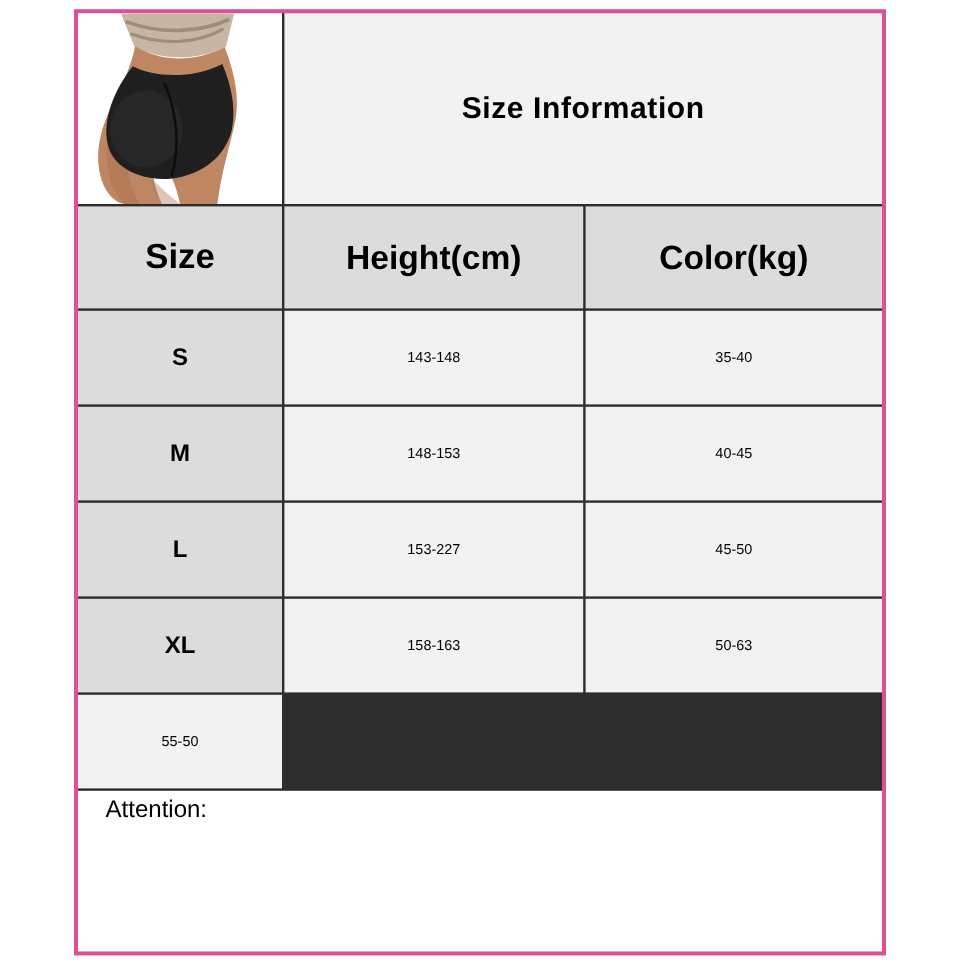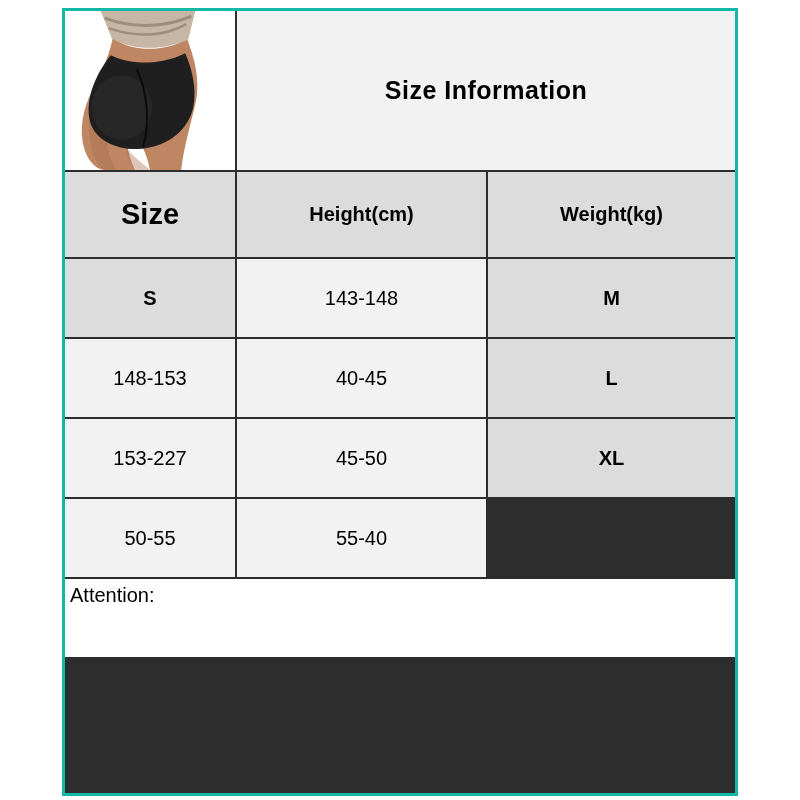--- a/index.html
+++ b/index.html
@@ -16,21 +16,21 @@
     background: #ffffff;
     overflow: hidden;
   }
   .size-sheet {
     position: absolute;
     left: 62px;
     top: 8px;
     width: 676px;
     height: 788px;
     box-sizing: border-box;
-    border: 3px solid #14b8a6;
+    border: 3px solid #ec4899;
     background: #2d2d2d; 
     display: grid;
     grid-template-columns: 170px 249px 1fr;
     grid-template-rows: 159px 85px repeat(5, 78px) 1fr;
     gap: 2px;
   }
   .cell {
     display: flex;
     align-items: center;
     justify-content: center;
@@ -47,37 +47,37 @@
     font-size: 25px;
     font-weight: bold;
     letter-spacing: 0.5px;
   }
   .size-head {
     font-size: 29px;
     font-weight: bold;
     text-align: center;
   }
   .col-head {
-    font-size: 20px;
+    font-size: 28px;
     font-weight: bold;
   }
   .size-label {
     font-size: 20px;
     font-weight: bold;
   }
   .value-cell {
-    font-size: 20px;
+    font-size: 12px;
     font-weight: normal;
   }
   .attention-cell {
     grid-column: 1 / 4;
     background: #ffffff;
     display: block;
     text-align: left;
-    padding: 3px 5px;
+    padding: 3px 23px;
     font-size: 20px;
     line-height: 26px;
   }
   .attention-cell p { margin: 0; }
 </style>
 </head>
 <body>
 
 <div class="page">
   <div class="size-sheet">
@@ -97,36 +97,38 @@
         <ellipse cx="57" cy="96" rx="30" ry="32" fill="#2e2e2e" opacity="0.55"></ellipse>
         <path d="M78,135 C85,112 83,82 72,58" stroke="#0c0c0c" stroke-width="2" fill="none"></path>
 
         <path d="M62,137 C70,146 78,152 85,158 L70,158 C64,150 62,144 62,137 Z" fill="#a9714f" opacity="0.4"></path>
       </svg>
     </div>
     <div class="cell light title-cell">Size Information</div>
 
     <div class="cell gray size-head">Size</div>
     <div class="cell gray col-head">Height(cm)</div>
-    <div class="cell gray col-head">Weight(kg)</div>
+    <div class="cell gray col-head">Color(kg)</div>
 
     <div class="cell gray size-label">S</div>
     <div class="cell light value-cell">143-148</div>
+    <div class="cell light value-cell">35-40</div>
 
     <div class="cell gray size-label">M</div>
     <div class="cell light value-cell">148-153</div>
     <div class="cell light value-cell">40-45</div>
 
     <div class="cell gray size-label">L</div>
     <div class="cell light value-cell">153-227</div>
     <div class="cell light value-cell">45-50</div>
 
     <div class="cell gray size-label">XL</div>
-    <div class="cell light value-cell">50-55</div>
+    <div class="cell light value-cell">158-163</div>
+    <div class="cell light value-cell">50-63</div>
 
-    <div class="cell light value-cell">55-40</div>
+    <div class="cell light value-cell">55-50</div>
 
     <div class="attention-cell">
       <p>Attention:</p>
     </div>
 
   </div>
 </div>
 
 </body></html>

